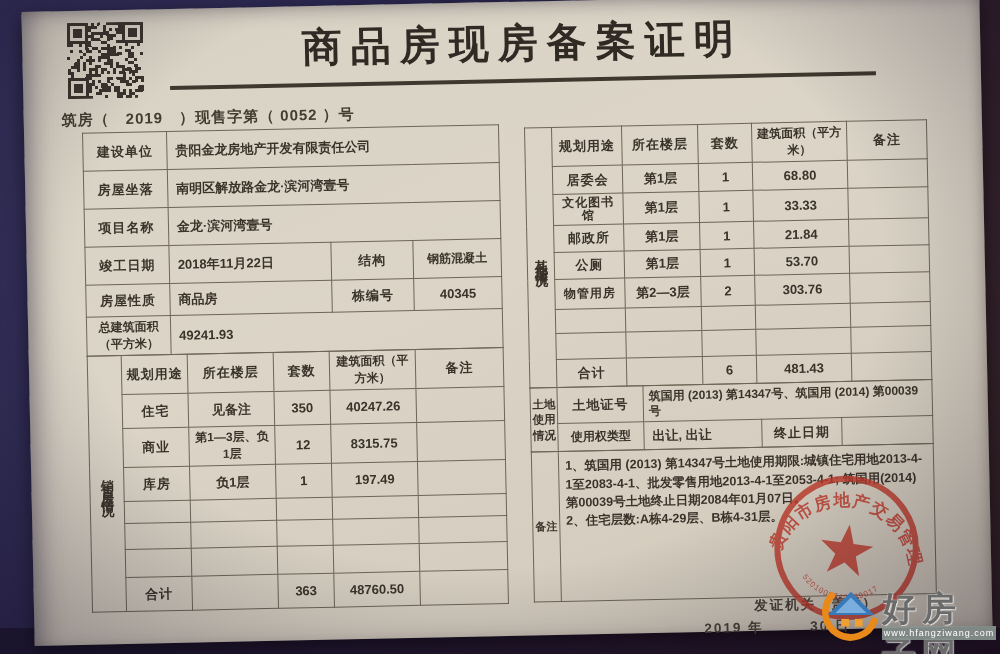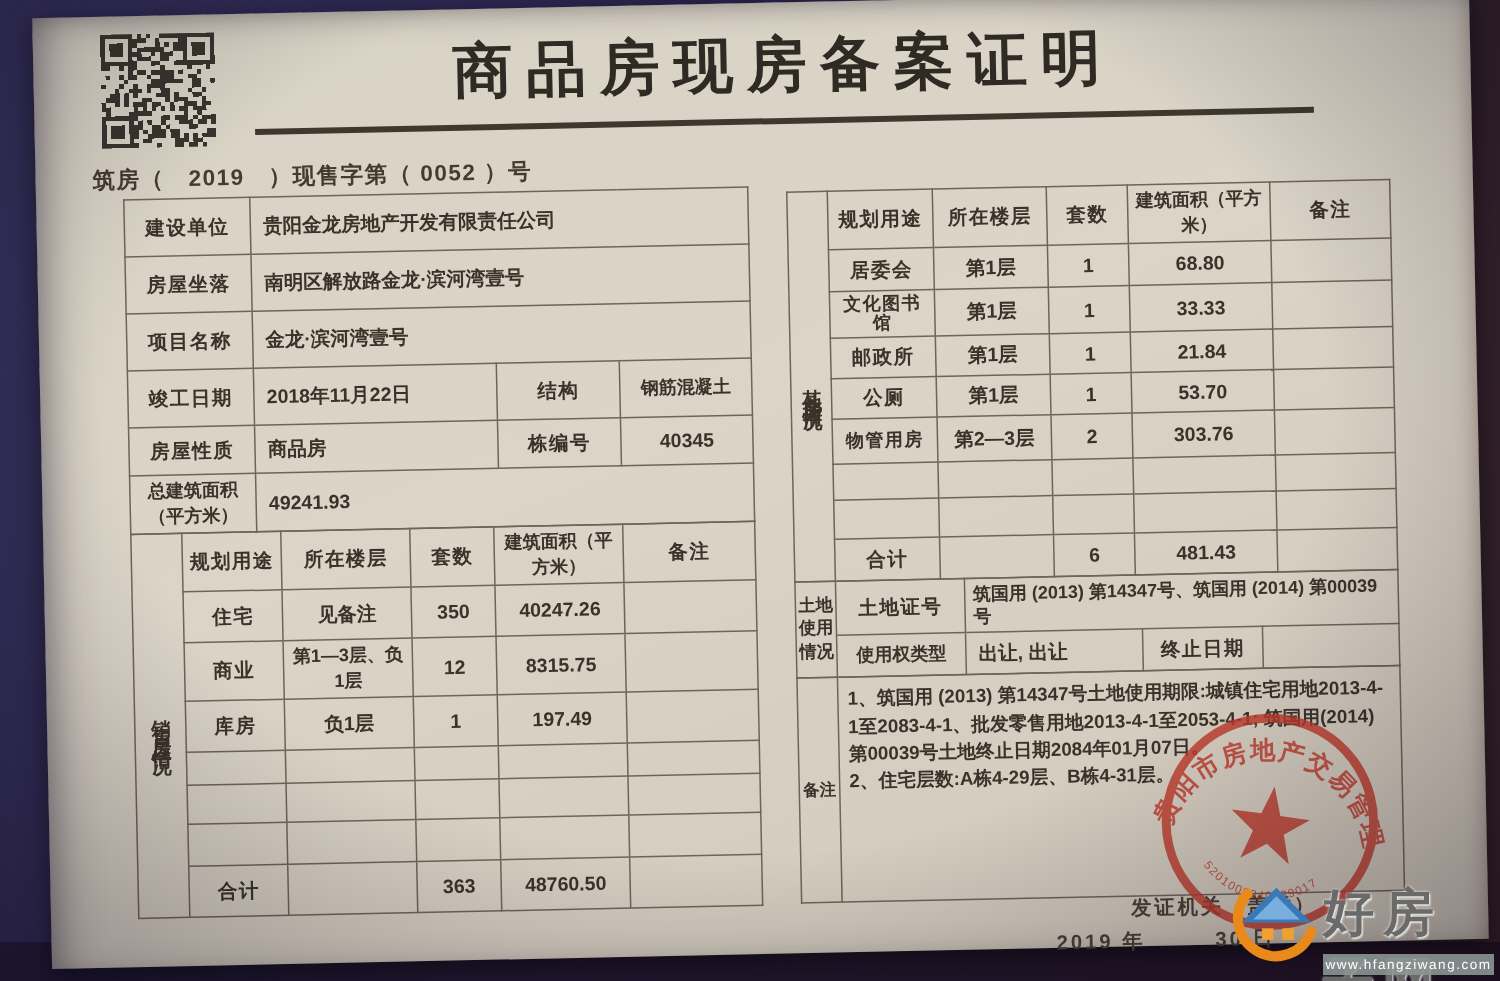--- a/index.html
+++ b/index.html
@@ -33,21 +33,21 @@
   .right-stack { left:500px; top:126px; }
   .remark-cell { text-align:left; vertical-align:top; font-size:12.5px; line-height:1.45; padding:5px 6px; font-weight:bold; }
   .footer { position:absolute; left:500px; top:600px; width:402px; color:#4a4138; }
   .footer .issuer { text-align:right; padding-right:58px; font-size:13.5px; font-weight:bold; letter-spacing:2px; }
   .footer .date { text-align:right; padding-right:86px; font-size:13.5px; font-weight:bold; margin-top:4px; letter-spacing:2px; }
   .seal { position:absolute; left:735px; top:472px; width:158px; height:158px; opacity:.82; transform:rotate(9deg); z-index:20; }
   .watermark { position:absolute; right:2px; bottom:0; width:180px; height:74px; z-index:70; }
   .wm-icon { position:absolute; left:0; bottom:8px; width:62px; height:62px; }
   .wm-text { position:absolute; left:64px; top:6px; font-size:34px; font-weight:bold; letter-spacing:6px; color:#6a6a6a;
     text-shadow:0 0 2px rgba(255,255,255,.85), 1px 1px 1px rgba(255,255,255,.6); }
-  .wm-url { position:absolute; left:64px; bottom:4px; width:114px; background:rgba(140,150,146,.9); color:#fff;
+  .wm-url { position:absolute; left:64px; bottom:14px; width:114px; background:rgba(140,150,146,.9); color:#fff;
     font-size:9px; letter-spacing:1px; text-align:center; padding:2px 0; }
 </style>
 </head>
 <body>
 
 <div class="scene">
   <div class="bottom-band"></div>
 
   <div class="paper">
 

